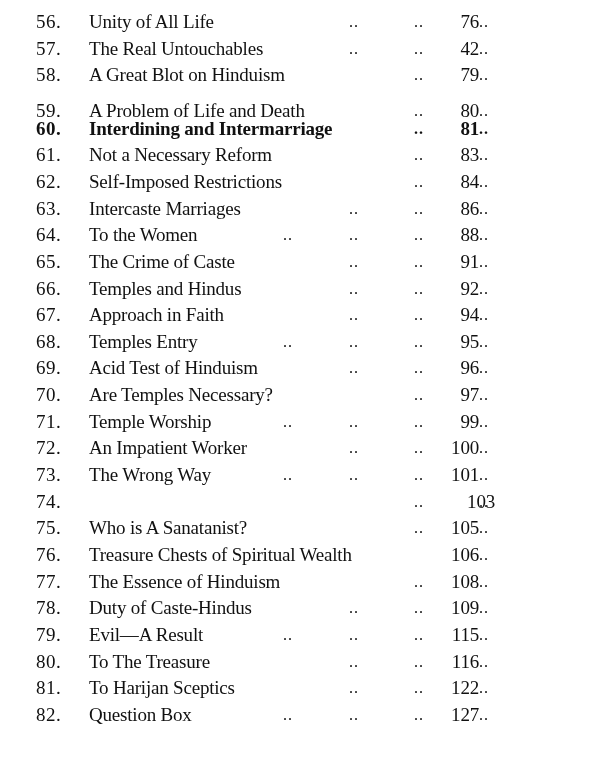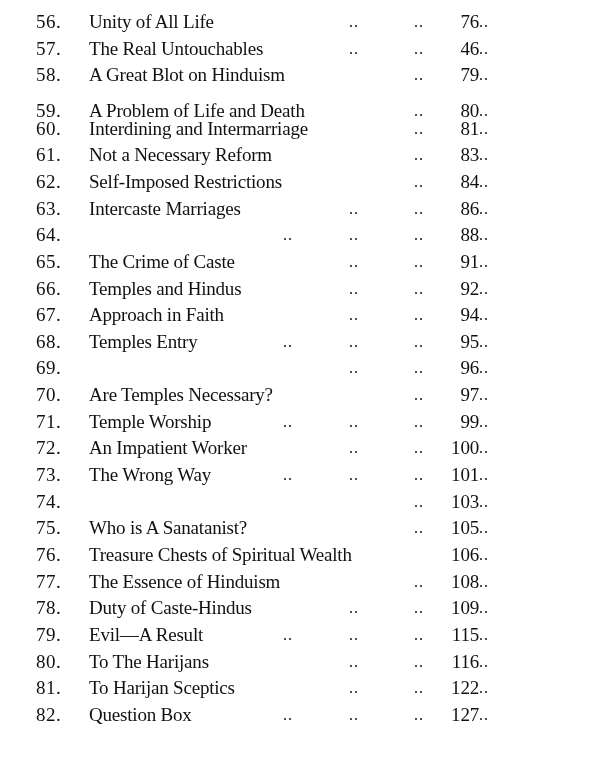--- a/index.html
+++ b/index.html
@@ -30,37 +30,37 @@
       <span class="dots d3">..</span>
       <span class="dots d4">..</span>
       <span class="page">76</span>
     </div>
     <div class="row" style="top: 35.65px;">
       <span class="num">57.</span>
       <span class="title">The Real Untouchables</span>
       <span class="dots d2">..</span>
       <span class="dots d3">..</span>
       <span class="dots d4">..</span>
-      <span class="page">46</span>
+      <span class="page">42</span>
     </div>
     <div class="row" style="top: 62.3px;">
       <span class="num">58.</span>
       <span class="title">A Great Blot on Hinduism</span>
       <span class="dots d3">..</span>
       <span class="dots d4">..</span>
       <span class="page">79</span>
     </div>
     <div class="row" style="top: 98px;">
       <span class="num">59.</span>
       <span class="title">A Problem of Life and Death</span>
       <span class="dots d3">..</span>
       <span class="dots d4">..</span>
       <span class="page">80</span>
     </div>
-    <div class="row" style="top: 115.6px;">
+    <div class="row" style="top: 115.6px; font-weight: bold;">
       <span class="num">60.</span>
       <span class="title">Interdining and Intermarriage</span>
       <span class="dots d3">..</span>
       <span class="dots d4">..</span>
       <span class="page">81</span>
     </div>
     <div class="row" style="top: 142.25px;">
       <span class="num">61.</span>
       <span class="title">Not a Necessary Reform</span>
       <span class="dots d3">..</span>
@@ -77,20 +77,21 @@
     <div class="row" style="top: 195.55px;">
       <span class="num">63.</span>
       <span class="title">Intercaste Marriages</span>
       <span class="dots d2">..</span>
       <span class="dots d3">..</span>
       <span class="dots d4">..</span>
       <span class="page">86</span>
     </div>
     <div class="row" style="top: 222.2px;">
       <span class="num">64.</span>
+      <span class="title">To the Women</span>
       <span class="dots d1">..</span>
       <span class="dots d2">..</span>
       <span class="dots d3">..</span>
       <span class="dots d4">..</span>
       <span class="page">88</span>
     </div>
     <div class="row" style="top: 248.85px;">
       <span class="num">65.</span>
       <span class="title">The Crime of Caste</span>
       <span class="dots d2">..</span>
@@ -118,20 +119,21 @@
       <span class="num">68.</span>
       <span class="title">Temples Entry</span>
       <span class="dots d1">..</span>
       <span class="dots d2">..</span>
       <span class="dots d3">..</span>
       <span class="dots d4">..</span>
       <span class="page">95</span>
     </div>
     <div class="row" style="top: 355.45px;">
       <span class="num">69.</span>
+      <span class="title">Acid Test of Hinduism</span>
       <span class="dots d2">..</span>
       <span class="dots d3">..</span>
       <span class="dots d4">..</span>
       <span class="page">96</span>
     </div>
     <div class="row" style="top: 382.1px;">
       <span class="num">70.</span>
       <span class="title">Are Temples Necessary?</span>
       <span class="dots d3">..</span>
       <span class="dots d4">..</span>
@@ -156,21 +158,21 @@
     </div>
     <div class="row" style="top: 462.05px;">
       <span class="num">73.</span>
       <span class="title">The Wrong Way</span>
       <span class="dots d1">..</span>
       <span class="dots d2">..</span>
       <span class="dots d3">..</span>
       <span class="dots d4">..</span>
       <span class="page">101</span>
     </div>
-    <div class="row" style="top: 488.7px;">
+    <div class="row" style="top: 488.7px; padding-left: 16px;">
       <span class="num">74.</span>
       <span class="dots d3">..</span>
       <span class="dots d4">..</span>
       <span class="page">103</span>
     </div>
     <div class="row" style="top: 515.35px;">
       <span class="num">75.</span>
       <span class="title">Who is A Sanatanist?</span>
       <span class="dots d3">..</span>
       <span class="dots d4">..</span>
@@ -201,21 +203,21 @@
       <span class="num">79.</span>
       <span class="title">Evil—A Result</span>
       <span class="dots d1">..</span>
       <span class="dots d2">..</span>
       <span class="dots d3">..</span>
       <span class="dots d4">..</span>
       <span class="page">115</span>
     </div>
     <div class="row" style="top: 648.6px;">
       <span class="num">80.</span>
-      <span class="title">To The Harijans</span>
+      <span class="title">To The Treasure</span>
       <span class="dots d2">..</span>
       <span class="dots d3">..</span>
       <span class="dots d4">..</span>
       <span class="page">116</span>
     </div>
     <div class="row" style="top: 675.25px;">
       <span class="num">81.</span>
       <span class="title">To Harijan Sceptics</span>
       <span class="dots d2">..</span>
       <span class="dots d3">..</span>

